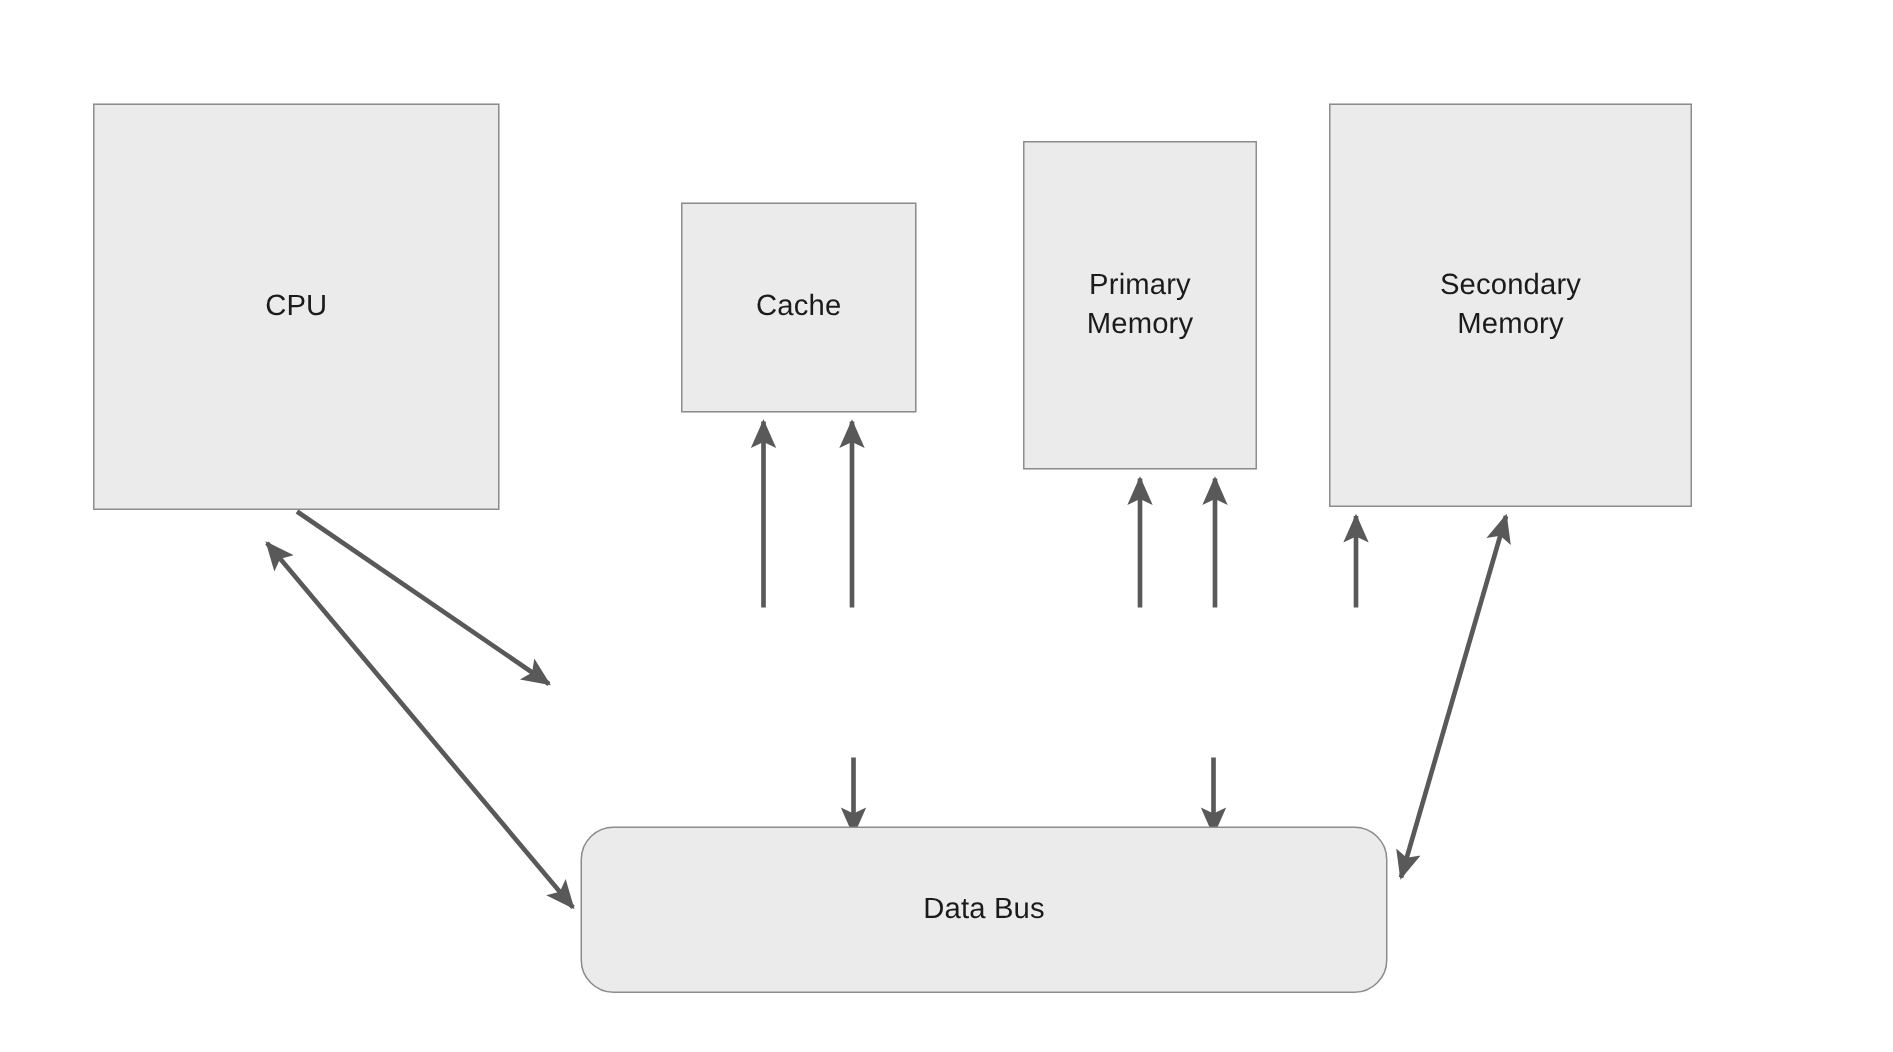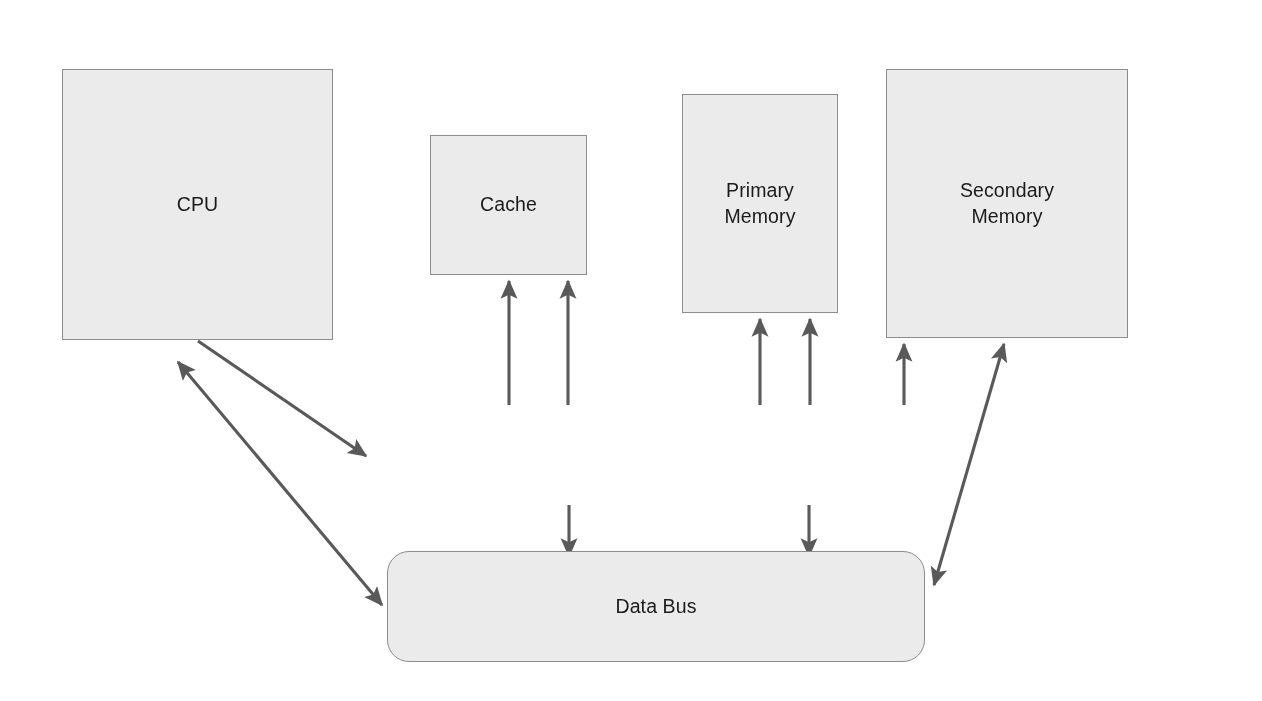--- a/index.html
+++ b/index.html
@@ -38,21 +38,21 @@
     font-size: 19.5px;
     line-height: 1.32;
     letter-spacing: 0.1px;
     z-index: 2;
   }
   .node-label {
     display: block;
     white-space: pre-line;
   }
   #node-cpu        { left: 62px;  top: 69px;  width: 271px; height: 271px; }
-  #node-cache      { left: 430px; top: 135px; width: 157px; height: 140px; }
+  #node-cache      { left: 454px; top: 135px; width: 157px; height: 140px; }
   #node-primary    { left: 682px; top: 94px;  width: 156px; height: 219px; }
   #node-secondary  { left: 886px; top: 69px;  width: 242px; height: 269px; }
   #node-address-bus{ left: 377px; top: 405px; width: 540px; height: 100px; }
   #node-data-bus   { left: 387px; top: 551px; width: 538px; height: 111px; border-radius: 22px; }
 </style>
 </head>
 <body>
 
 <div id="canvas">
 

